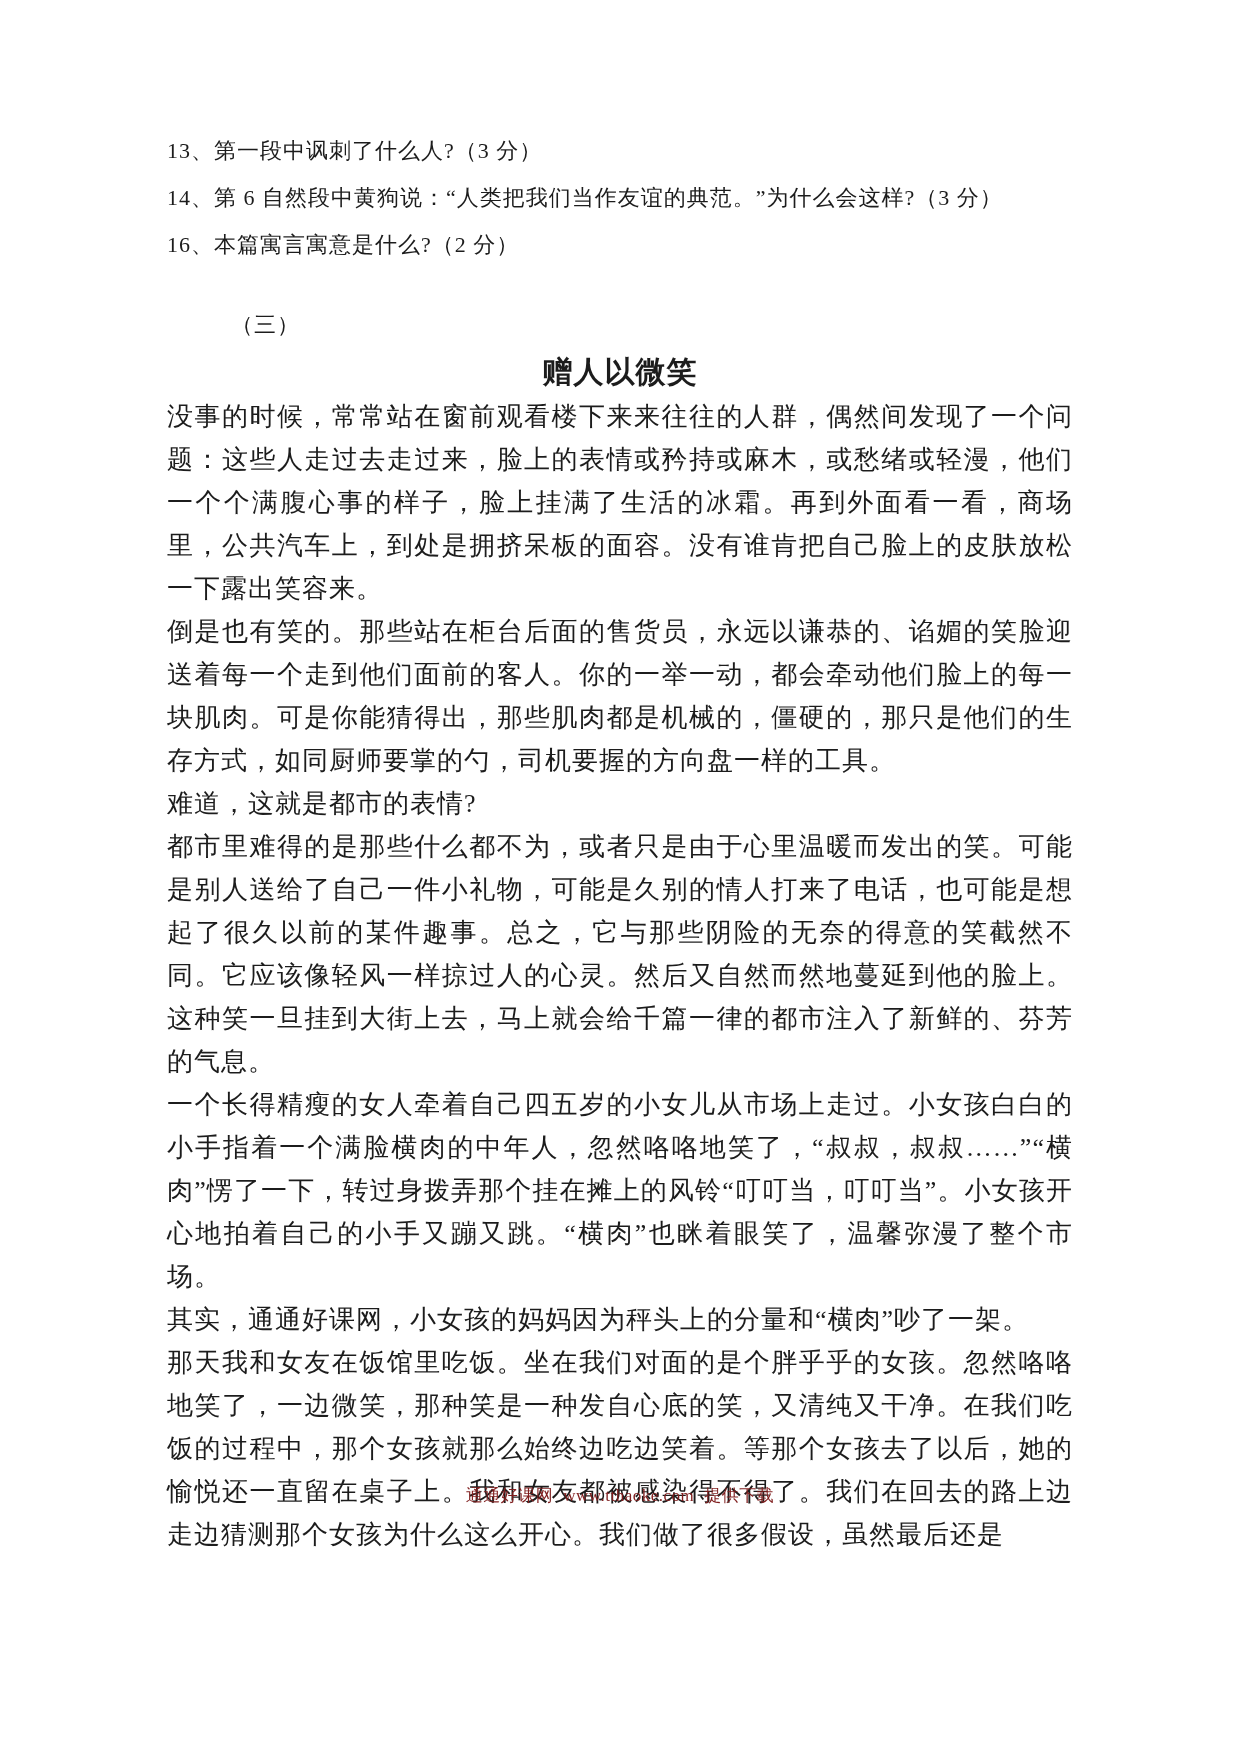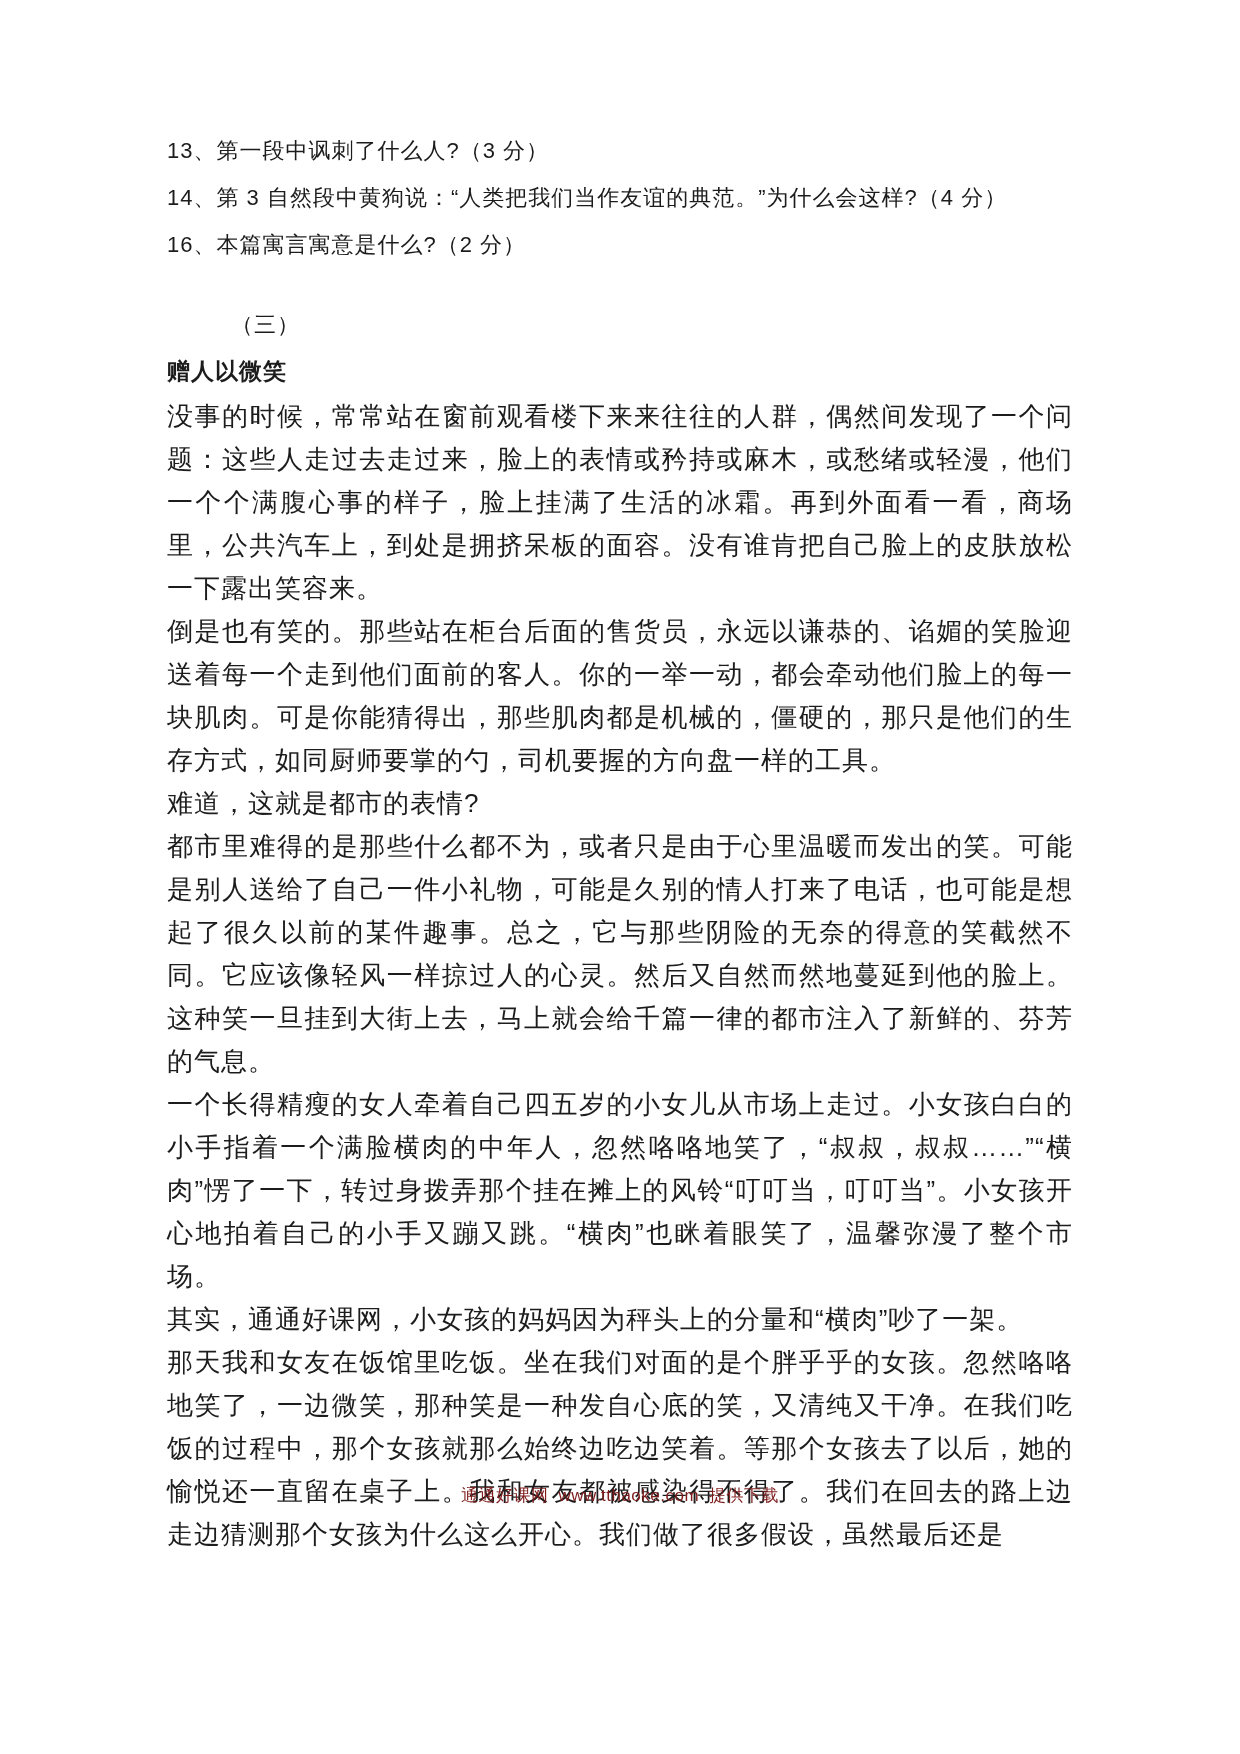--- a/index.html
+++ b/index.html
@@ -2,21 +2,21 @@
 <html><head>
 <meta charset="utf-8">
 <style>
   * { margin: 0; padding: 0; box-sizing: border-box; }
   html, body { background: #ffffff; }
   .page {
     position: relative;
     width: 1240px;
     height: 1680px;
     background: #ffffff;
-    font-family: Liberation Sans, sans-serif;
+    font-family: Liberation Serif, serif;
     color: #1c1c1c;
     overflow: hidden;
   }
   .content {
     position: absolute;
     left: 167px;
     top: 127px;
     width: 906px;
   }
   .question {
@@ -26,23 +26,23 @@
     white-space: nowrap;
   }
   .section-marker {
     font-size: 22px;
     line-height: 47px;
     letter-spacing: 1px;
     margin-top: 33px;
     padding-left: 64px;
   }
   .essay-title {
-    font-size: 23px;
+    font-size: 30px;
     font-weight: bold;
-    text-align: left;
+    text-align: center;
     line-height: 47px;
     letter-spacing: 1px;
   }
   .essay-body {
     margin-top: 0;
   }
   .para {
     font-size: 26px;
     line-height: 43px;
     letter-spacing: 1px;
@@ -63,21 +63,21 @@
   .footer span { margin: 0 5px; }
 </style>
 </head>
 <body>
 
 <div class="page">
   <div class="content">
 
     <div class="questions">
       <p class="question">13、第一段中讽刺了什么人?（3 分）</p>
-      <p class="question">14、第 3 自然段中黄狗说：“人类把我们当作友谊的典范。”为什么会这样?（4 分）</p>
+      <p class="question">14、第 6 自然段中黄狗说：“人类把我们当作友谊的典范。”为什么会这样?（3 分）</p>
       <p class="question">16、本篇寓言寓意是什么?（2 分）</p>
     </div>
 
     <p class="section-marker">（三）</p>
 
     <h1 class="essay-title">赠人以微笑</h1>
 
     <div class="essay-body">
       <p class="para">没事的时候，常常站在窗前观看楼下来来往往的人群，偶然间发现了一个问题：这些人走过去走过来，脸上的表情或矜持或麻木，或愁绪或轻漫，他们一个个满腹心事的样子，脸上挂满了生活的冰霜。再到外面看一看，商场里，公共汽车上，到处是拥挤呆板的面容。没有谁肯把自己脸上的皮肤放松一下露出笑容来。</p>
       <p class="para">倒是也有笑的。那些站在柜台后面的售货员，永远以谦恭的、谄媚的笑脸迎送着每一个走到他们面前的客人。你的一举一动，都会牵动他们脸上的每一块肌肉。可是你能猜得出，那些肌肉都是机械的，僵硬的，那只是他们的生存方式，如同厨师要掌的勺，司机要握的方向盘一样的工具。</p>

